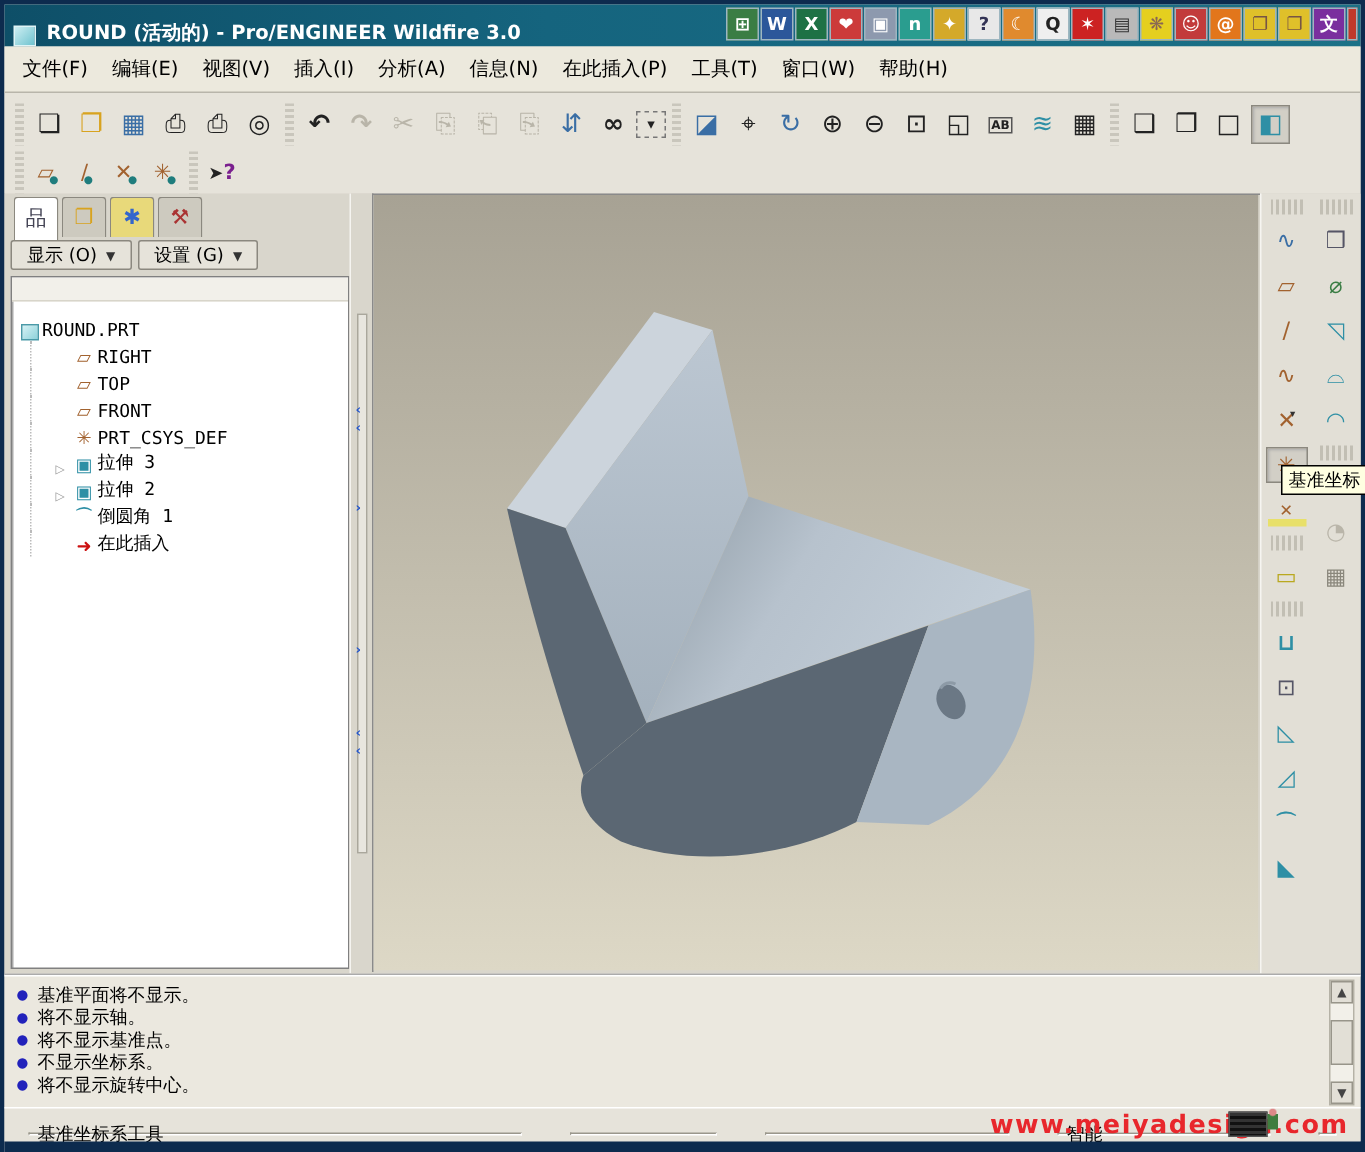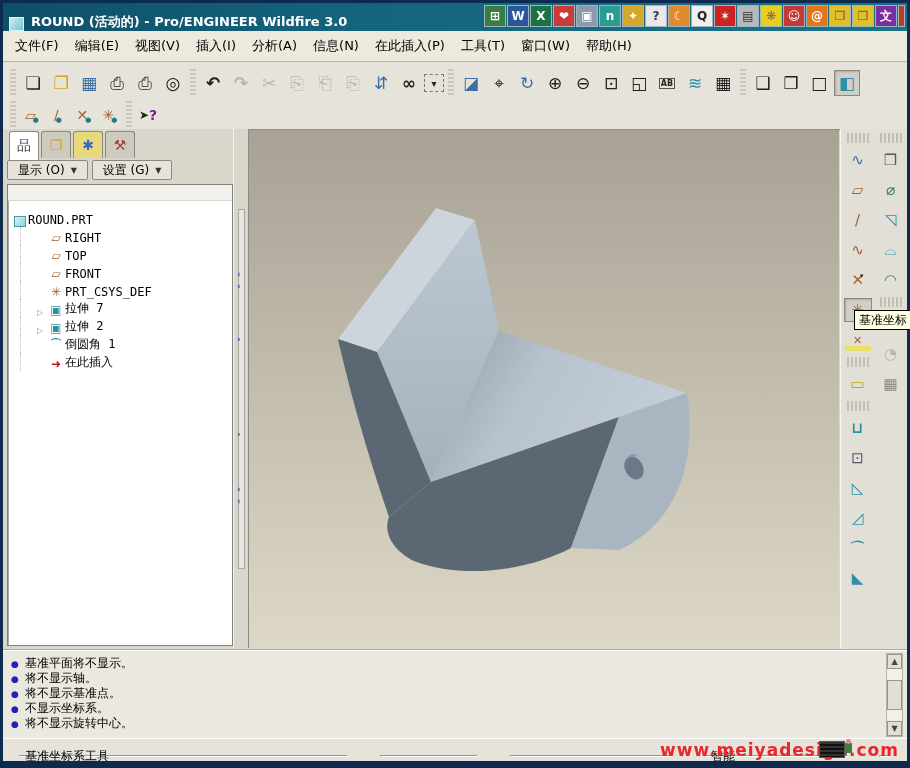--- a/index.html
+++ b/index.html
@@ -275,21 +275,21 @@
         <span class="tlabel">FRONT</span>
       </div>
       <div class="trow child">
         <span class="caret"></span>
         <span class="ticon c-brown">✳</span>
         <span class="tlabel">PRT_CSYS_DEF</span>
       </div>
       <div class="trow child">
         <span class="caret">▷</span>
         <span class="ticon c-cyan">▣</span>
-        <span class="tlabel">拉伸 7</span>
+        <span class="tlabel">拉伸 3</span>
       </div>
       <div class="trow child">
         <span class="caret">▷</span>
         <span class="ticon c-cyan">▣</span>
         <span class="tlabel">拉伸 2</span>
       </div>
       <div class="trow child">
         <span class="caret"></span>
         <span class="ticon c-cyan" style="font-weight:bold">⌒</span>
         <span class="tlabel">倒圆角 1</span>

